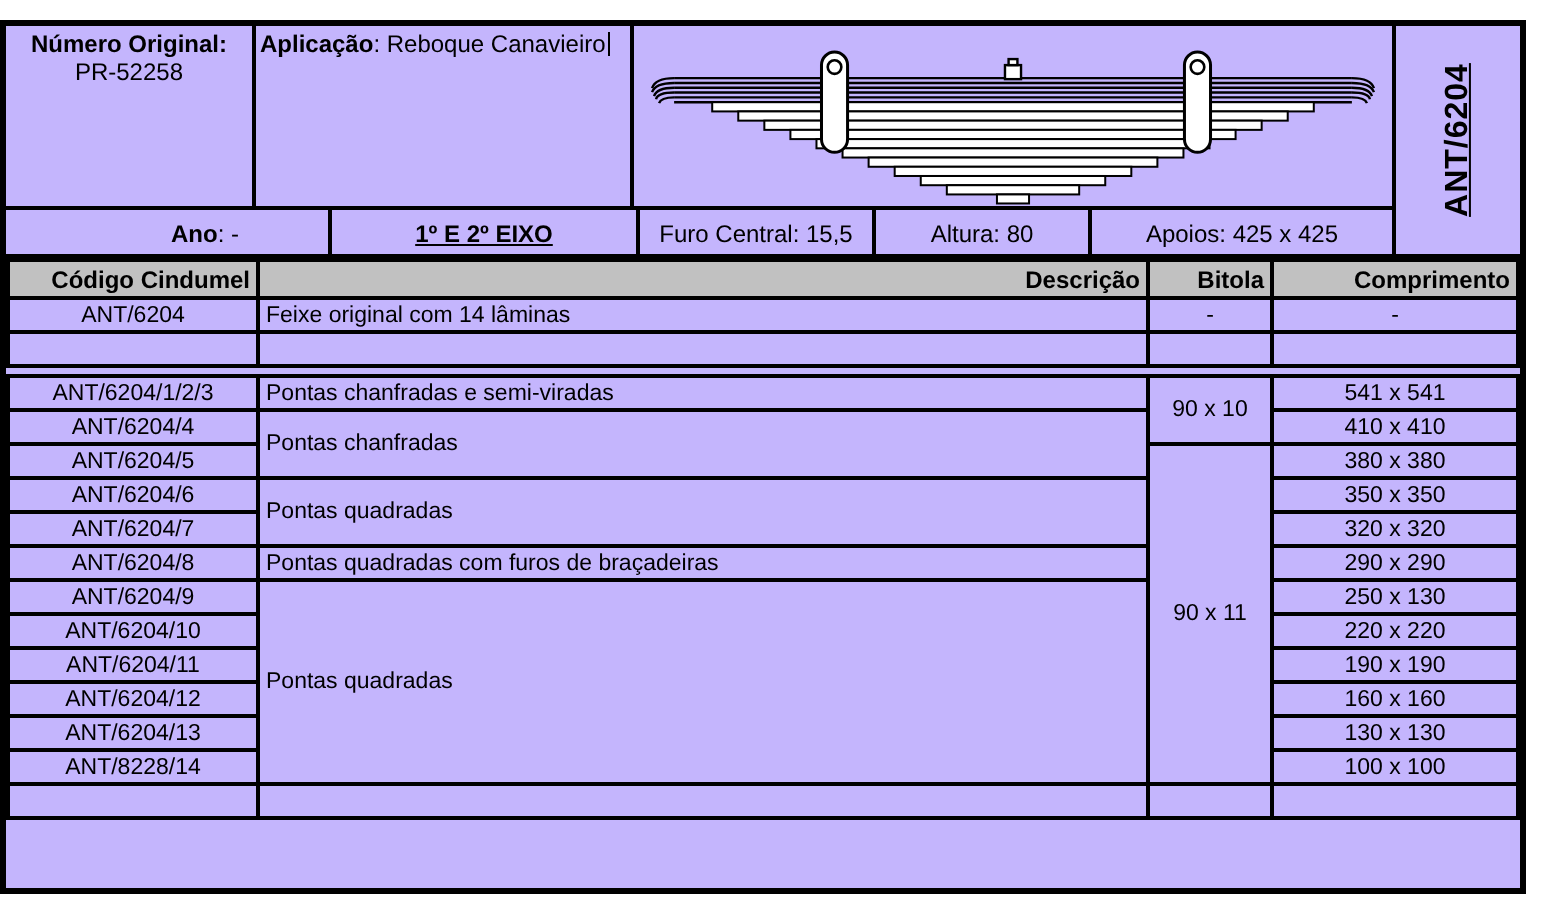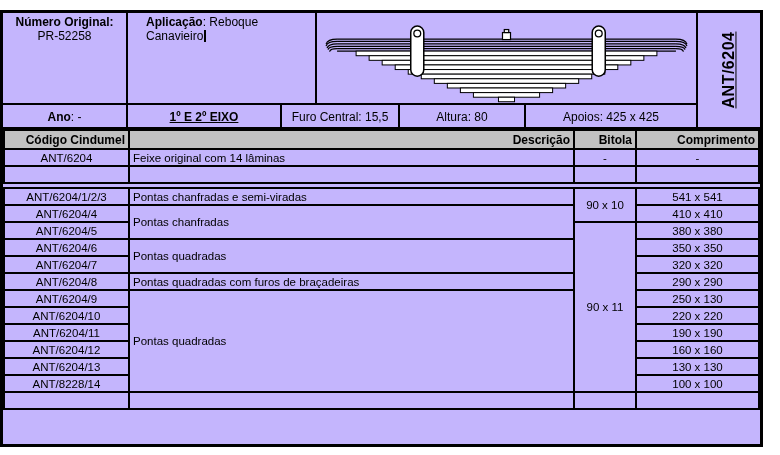--- a/index.html
+++ b/index.html
@@ -9,32 +9,32 @@
     font-family:"Liberation Sans", sans-serif; color:#000;
   }
   .sheet {
     position:absolute; left:0; top:10px; width:763px; height:437px;
     border:3px solid #000; display:flex; flex-direction:column; background:#c4b5fd;
   }
   
   .top { display:flex; height:116px; border-bottom:2px solid #000; flex:none; }
   .top-left { flex:1 1 auto; display:flex; flex-direction:column; min-width:0; }
   .row-a { flex:1 1 auto; display:flex; border-bottom:2px solid #000; }
-  .row-b { height:24px; flex:none; display:flex; }
+  .row-b { height:24px; flex:none; display:flex;padding-left:38px; }
   .cell { border-right:2px solid #000; overflow:hidden; }
   .cell:last-child { border-right:none; }
   .c-numero { width:125px; text-align:center; padding-top:2px; font-size:12px; line-height:14px; }
-  .c-aplic  { width:189px; padding:2px 18px; font-size:12px; }
+  .c-aplic  { width:189px; padding:2px 2px; font-size:12px; }
   .c-draw   { flex:1 1 auto; position:relative; }
   .c-draw svg { display:block; width:100%; height:100%; }
   .rb { display:flex; align-items:center; justify-content:center; font-size:12px; }
   .c-ano   { width:125px; }
   .c-eixo  { width:154px; }
   .c-furo  { width:118px; }
-  .c-alt   { width:126px; }
+  .c-alt   { width:108px; }
   .c-apoio { flex:1 1 auto; }
   .b { font-weight:bold; }
   .u { text-decoration:underline; }
   .strip { width:64px; flex:none; border-left:2px solid #000; display:flex; align-items:center; justify-content:center; }
   .vcode { transform:rotate(-90deg); white-space:nowrap; font-weight:bold; font-size:16px; text-decoration:underline; letter-spacing:0.5px; }
   .cursor { display:inline-block; width:1.5px; height:12px; background:#000; vertical-align:-2px; margin-left:1px; }
   
   table { width:100%; border-collapse:collapse; table-layout:fixed; flex:none; }
   th, td { border:2px solid #000; height:17px; padding:0 3px; font-size:11.5px; overflow:hidden; white-space:nowrap; }
   thead th { background:#c1c1c1; font-weight:bold; text-align:right; height:19px; font-size:12px; }

